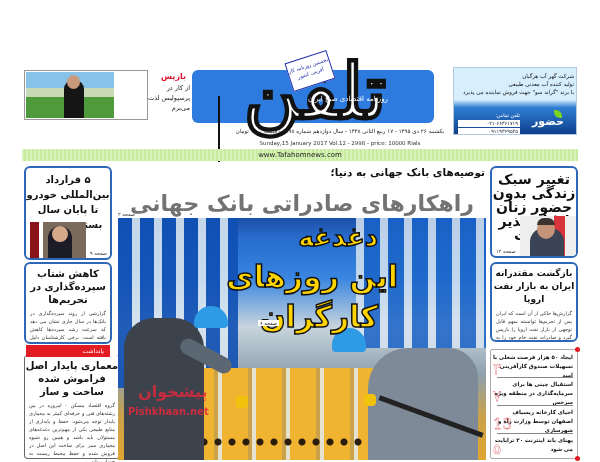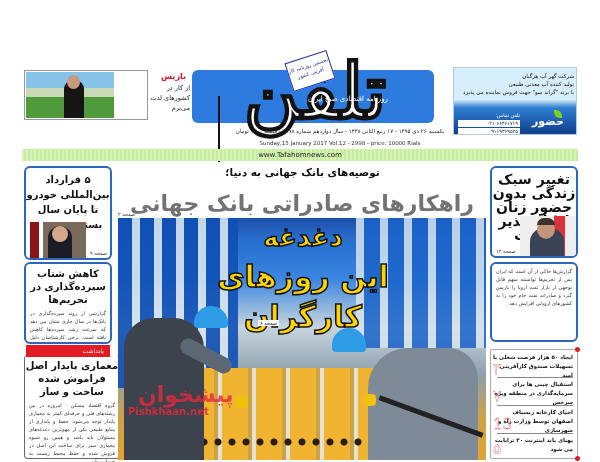--- a/index.html
+++ b/index.html
@@ -69,47 +69,47 @@
   .r2 .box-title { font-size: 9px; line-height: 13px; margin-top: 3px; }
   .r2 .small-body { margin: 3px 4px 0; }
 
   .r3 { left: 490px; top: 349px; width: 88px; height: 110px; border: 1px solid #aaa; border-radius: 2px; }
   .r3-dot { width: 5px; height: 5px; background: #e31b23; border-radius: 50%; }
   .brief { position: absolute; right: 4px; width: 80px; font-size: 5.5px; line-height: 9px; color: #111; text-align: right; font-weight: bold; }
   .brief-num { position: absolute; left: 2px; font-size: 15px; color: #d9343c; font-family: "DejaVu Serif", serif; -webkit-text-stroke: 0.3px #d9343c; color: transparent; }
   .brief-sep { position: absolute; left: 6px; width: 76px; height: 1px; background: #888; }
 
   
-  .kicker { left: 120px; top: 166px; width: 365px; font-size: 10.5px; font-weight: bold; text-align: center; color: #111; }
+  .kicker { left: 120px; top: 166px; width: 365px; font-size: 10.5px; font-weight: bold; color: #111; }
   .headline { left: 118px; top: 191px; width: 368px; font-size: 22px; font-weight: bold; text-align: center; color: #737373; letter-spacing: -0.5px; }
   .hl-page { left: 118px; top: 211px; font-size: 5px; color: #333; }
 
   .photo-main { left: 118px; top: 218px; width: 368px; height: 242px; overflow: hidden;
     background: linear-gradient(180deg, #1b5fc4 0%, #3a86e0 25%, #c7d4dd 45%, #8ea0ad 65%, #caa24a 82%, #e2a531 100%); }
   .hall-left { position: absolute; left: 0; top: 0; width: 120px; height: 170px; background: repeating-linear-gradient(90deg, #0f4fb4 0 14px, #d7e4ef 14px 22px); opacity: 0.9; }
   .hall-right { position: absolute; right: 0; top: 0; width: 130px; height: 130px; background: repeating-linear-gradient(90deg, #d7e4ef 0 8px, #1a63c9 8px 24px); opacity: 0.85; }
   .roof { position: absolute; left: 0; top: 0; width: 368px; height: 22px; background: linear-gradient(#1b4fa8,#2c6fd0); }
   .floor { position: absolute; left: 70px; top: 150px; width: 250px; height: 92px; background: repeating-linear-gradient(90deg,#f1b431 0 26px,#caa24a 26px 30px,#e5e2d0 30px 34px); }
   .holes { position: absolute; left: 80px; top: 215px; width: 230px; height: 18px; background: radial-gradient(circle at 6px 9px,#2a1d0d 3px,transparent 4px) 0 0/14px 18px repeat-x; }
   .worker1 { position: absolute; left: 6px; top: 100px; width: 80px; height: 142px; background: #3c434c; border-radius: 30px 30px 0 0; }
   .w1-arm { position: absolute; left: 60px; top: 130px; width: 56px; height: 16px; background: #5b6874; transform: rotate(28deg); border-radius: 8px; }
   .helmet1 { position: absolute; left: 76px; top: 88px; width: 34px; height: 22px; background: #2d9be6; border-radius: 17px 17px 4px 4px; }
   .worker2 { position: absolute; left: 250px; top: 130px; width: 110px; height: 112px; background: #7f8a98; border-radius: 40px 30px 0 0; }
   .helmet2 { position: absolute; left: 214px; top: 110px; width: 34px; height: 24px; background: #2d9be6; border-radius: 17px 17px 4px 4px; }
   .glove { position: absolute; width: 12px; height: 12px; background: #f0c20c; border-radius: 4px; }
   .rod { position: absolute; left: 258px; top: 196px; width: 110px; height: 5px; background: #222; transform: rotate(20deg); }
 
-  .overlay { position: absolute; font-weight: bold; color: #ffd400; -webkit-text-stroke: 1.5px #111; text-align: center; font-family: "DejaVu Sans", sans-serif; }
+  .overlay { position: absolute; font-weight: bold; color: #ffd400; -webkit-text-stroke: 1.5px #111; text-align: right; font-family: "DejaVu Sans", sans-serif; }
   .ov1 { left: 110px; top: 2px; width: 150px; font-size: 26px; line-height: 34px; }
   .ov2 { left: 90px; top: 40px; width: 190px; font-size: 30px; line-height: 38px; }
   .ov3 { left: 110px; top: 80px; width: 150px; font-size: 30px; line-height: 38px; }
   .ov-page { position: absolute; left: 140px; top: 102px; font-size: 5px; background: #fff; color: #111; padding: 0 2px; }
 
   .watermark { position: absolute; left: 10px; top: 188px; font-size: 10px; font-weight: bold; color: rgba(230,40,60,0.85); direction: ltr; font-family: "DejaVu Sans", sans-serif; }
-  .wm-fa { position: absolute; left: 20px; top: 164px; font-size: 22px; color: rgba(230,40,60,0.8); font-weight: bold; }
+  .wm-fa { position: absolute; left: 20px; top: 164px; font-size: 16px; color: rgba(230,40,60,0.8); font-weight: bold; }
 </style>
 </head>
 <body>
 
 <div class="abs logo-band"></div>
 <div class="abs logo-word">تلفن</div>
 <div class="abs stamp">نخستین روزنامه کار آفرینی کشور</div>
 <div class="abs logo-tag">روزنامه اقتصادی صبح ایران</div>
 <div class="abs stick"></div>
 <div class="abs meta-fa">یکشنبه ۲۶ دی ۱۳۹۵ - ۱۷ ربیع الثانی ۱۴۳۸ - سال دوازدهم شماره ۲۹۹۸ - قیمت ۱۰۰۰ تومان</div>
@@ -117,21 +117,21 @@
 <div class="abs green-bar"></div>
 <div class="abs site">www.Tafahomnews.com</div>
 
 <div class="abs sport-box">
   <div class="abs sport-photo">
     <div class="abs coach"></div>
     <div class="abs coach-head"></div>
   </div>
 </div>
 <div class="abs sport-kicker">بازپس</div>
-<div class="abs sport-text">از کار در کشورهای لذت می‌برم</div>
+<div class="abs sport-text">از کار در پرسپولیس لذت می‌برم</div>
 
 <div class="abs ad-box">
   <div class="abs ad-text">
     <div>شرکت گهر آب هرگیان</div>
     <div>تولید کننده آب معدنی طبیعی</div>
     <div>با برند "گراند سو" جهت فروش نماینده می پذیرد</div>
   </div>
   <div class="abs ad-phones">
     <div>تلفن تماس:</div>
     <div class="ad-phone">۰۲۱-۶۶۳۶۱۷۱۹</div>
@@ -193,20 +193,21 @@
   <div class="box-title">تغییر سبک زندگی بدون حضور زنان امکان پذیر نیست</div>
   <div class="photo">
     <div class="person"></div>
     <div class="face"></div>
     <div class="hair"></div>
   </div>
   <div class="page-ref">صفحه ۱۲</div>
 </div>
 
 <div class="abs box r2">
+  <div class="box-title">بازگشت مقتدرانه ایران به بازار نفت اروپا</div>
   <div class="small-body">گزارش‌ها حاکی از آن است که ایران پس از تحریم‌ها توانسته سهم قابل توجهی از بازار نفت اروپا را بازپس گیرد و صادرات نفت خام خود را به کشورهای اروپایی افزایش دهد.</div>
 </div>
 
 <div class="abs r3">
   <div class="abs r3-dot" style="right:-3px;top:-3px"></div>
   <div class="abs r3-dot" style="right:-3px;bottom:-3px"></div>
 
   <div class="brief" style="top:3px">ایجاد ۵۰ هزار فرصت شغلی با تسهیلات صندوق کارآفرینی امید</div>
   <div class="brief-num" style="top:10px">۳</div>
   <div class="brief-sep" style="top:27px"></div>

